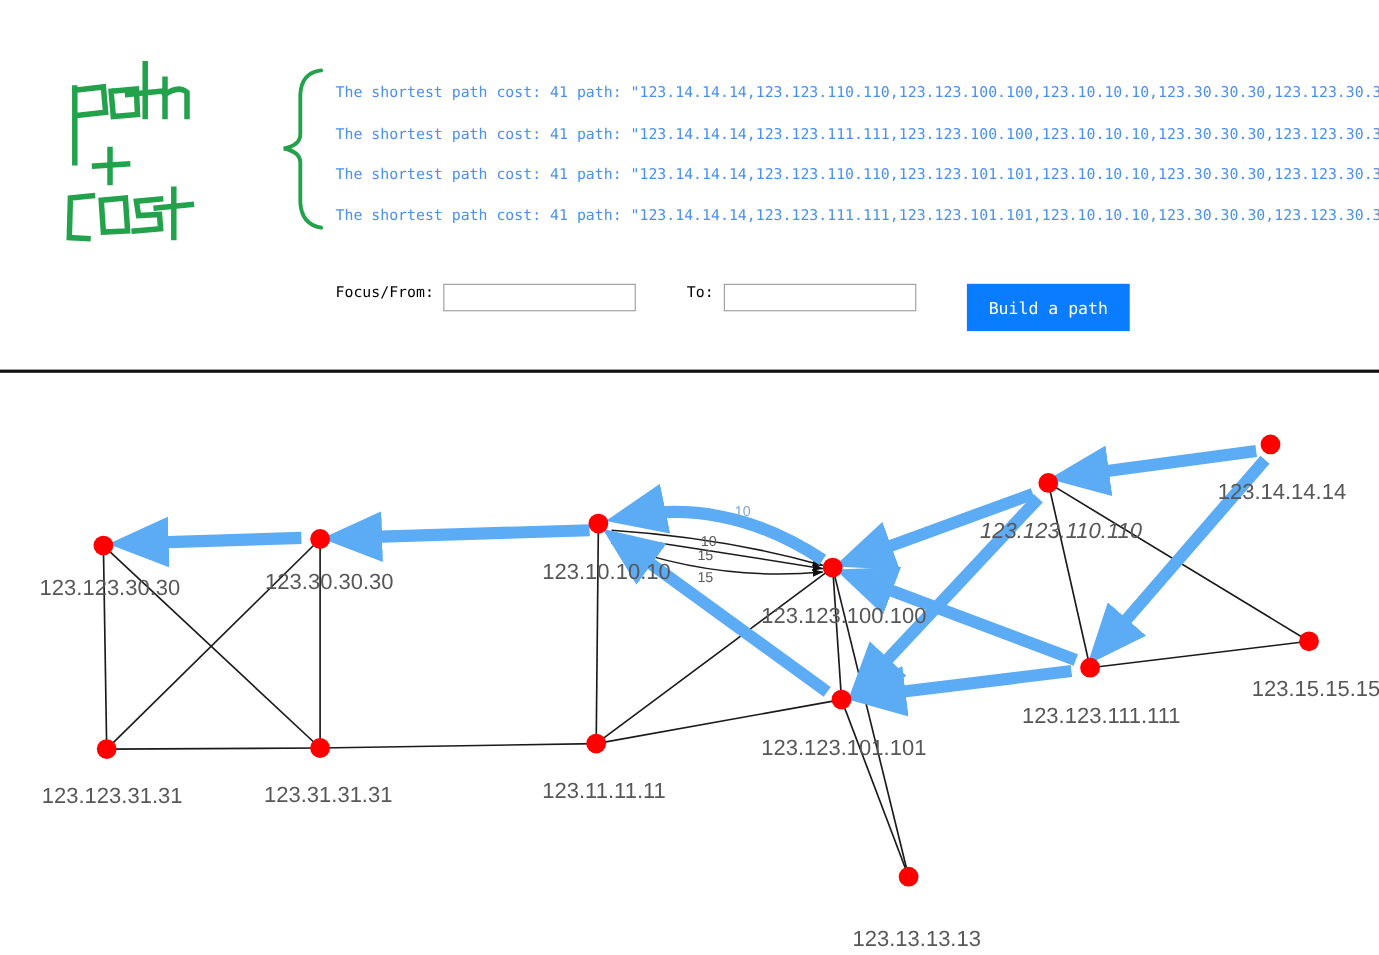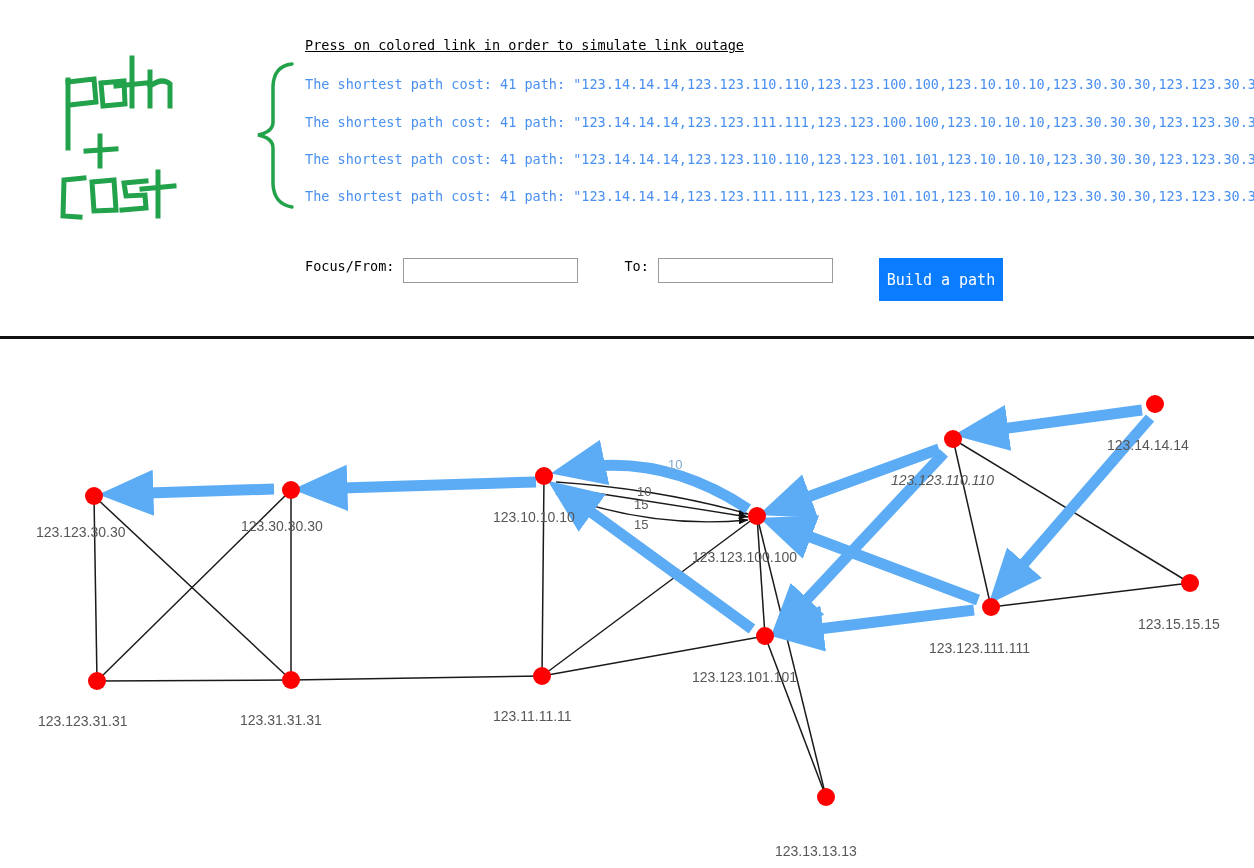--- a/index.html
+++ b/index.html
@@ -36,31 +36,31 @@
     font-size:13.5px;color:#000;white-space:nowrap;
   }
   .txtinput{
     width:175px;height:25px;box-sizing:border-box;
     border:1px solid #9a9a9a;background:#fff;outline:none;
     font-family:"Liberation Sans",sans-serif;font-size:13px;color:#000;
     padding:1px 4px;
   }
   #gap-a{width:9px;} #gap-b{width:46px;} #gap-c{width:9px;} #gap-d{width:46px;}
   #build-btn{
-    height:43px;padding:0 8px;border:0;background:#0a7cff;color:#fff;
+    height:43px;padding:0 20px;border:0;background:#0a7cff;color:#fff;
     font-family:"DejaVu Sans Mono","Liberation Mono",monospace;
     font-size:15px;cursor:pointer;white-space:nowrap;
   }
 
   
   #graph-panel{position:absolute;left:0;top:339px;width:1254px;height:529px;background:#fff;}
   #graph-svg{position:absolute;left:0;top:0;width:1254px;height:529px;}
   .nlabel{
     position:absolute;font-family:"Liberation Sans",sans-serif;
-    font-size:14px;color:#575757;white-space:nowrap;
+    font-size:20px;color:#575757;white-space:nowrap;
   }
   .wlabel{
     position:absolute;font-family:"Liberation Sans",sans-serif;
     font-size:13px;color:#5a5a5a;white-space:nowrap;
   }
   .wlabel.onblue{color:#7fa8cf;}
 </style>
 </head>
 <body>
 
@@ -91,21 +91,20 @@
 
       <path d="M112 122 L112 166"></path>
         <path d="M96 139 L128 136"></path>
     </g>
   </svg>
 
   <svg id="brace" viewBox="0 0 50 150">
     <path d="M42 4 Q24 6 23 26 L23 62 Q23 72 8 75 Q23 78 23 88 L23 124 Q24 144 42 147" fill="none" stroke="#22a24a" stroke-width="3.5" stroke-linecap="round"></path>
   </svg>
 
-  <div id="hint">Press on colored link in order to simulate link outage</div>
 
   <div class="path-line" id="pl0">The shortest path cost: 41 path: "123.14.14.14,123.123.110.110,123.123.100.100,123.10.10.10,123.30.30.30,123.123.30.30"</div>
   <div class="path-line" id="pl1">The shortest path cost: 41 path: "123.14.14.14,123.123.111.111,123.123.100.100,123.10.10.10,123.30.30.30,123.123.30.30"</div>
   <div class="path-line" id="pl2">The shortest path cost: 41 path: "123.14.14.14,123.123.110.110,123.123.101.101,123.10.10.10,123.30.30.30,123.123.30.30"</div>
   <div class="path-line" id="pl3">The shortest path cost: 41 path: "123.14.14.14,123.123.111.111,123.123.101.101,123.10.10.10,123.30.30.30,123.123.30.30"</div>
 
   <div id="form-row">
     <span class="fld-label">Focus/From:</span>
     <span id="gap-a"></span>
     <input class="txtinput" type="text" value="" style="">

